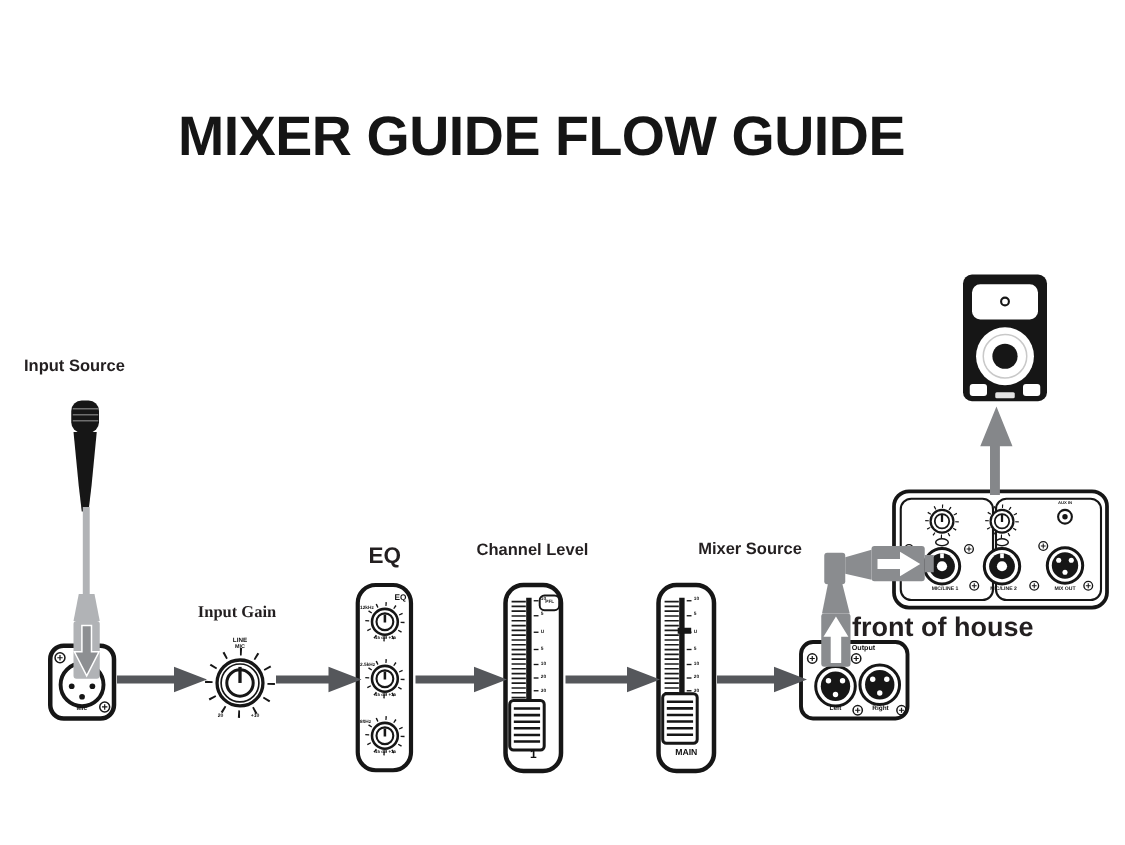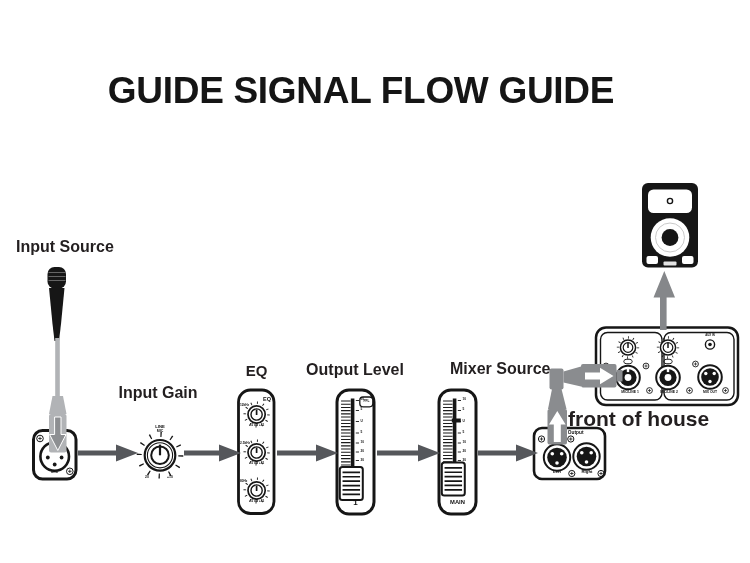--- a/index.html
+++ b/index.html
@@ -4,21 +4,21 @@
 <style>
   html,body{margin:0;padding:0;background:#fff}
   .stage{position:relative;width:750px;height:563px;background:#fff;overflow:hidden;
          font-family:"Liberation Sans",sans-serif;}
   svg.layer{position:absolute;left:0;top:0;z-index:1}
   svg.layer.cables{z-index:3}
   .txt{position:absolute;color:#231f20;font-weight:700;line-height:1.15;white-space:nowrap;z-index:4}
   .lowtxt{z-index:2}
   .c{text-align:center}
   .title{font-size:37px;letter-spacing:-0.3px;color:#151515;z-index:4}
-  .lbl{font-size:16px}
+  .lbl{font-size:11px}
   .tiny{color:#111;font-weight:700}
 </style>
 </head>
 <body>
 
 <div class="stage">
 
   <svg class="layer" width="750" height="563" viewBox="0 0 750 563">
 
     <g>
@@ -236,28 +236,28 @@
       <rect x="581" y="364" width="35.5" height="23.5" rx="2" fill="#8a8c8f"></rect>
       <rect x="616.5" y="370" width="6" height="11.5" fill="#8a8c8f"></rect>
       <polygon fill="#fff" points="585,372.6 600,372.6 600,367.8 613.5,376 600,384.2 600,379.4 585,379.4"></polygon>
     </g>
 
     <polygon fill="#85878a" points="660,330 660,297.5 653.5,297.5 664.3,271 675,297.5 666.6,297.5 666.6,330"></polygon>
   </svg>
 
   <div class="txt lowtxt tiny c" style="left:534px;top:429.5px;width:71px;font-size:4.8px;">Main Output</div>
 
-  <div class="txt title c" style="left:0;top:70px;width:722px;">GUIDE SIGNAL FLOW GUIDE</div>
+  <div class="txt title c" style="left:0;top:70px;width:722px;">MIXER GUIDE FLOW GUIDE</div>
 
   <div class="txt lbl" style="left:16px;top:238px;">Input Source</div>
-  <div class="txt lbl c" style="left:108px;top:384px;width:100px;">Input Gain</div>
+  <div class="txt lbl c" style="left:108px;top:402px;width:100px;font-family:Liberation Serif, serif;">Input Gain</div>
   <div class="txt lbl c" style="left:238px;top:362px;width:37px;font-size:15px;">EQ</div>
-  <div class="txt lbl c" style="left:305px;top:361px;width:100px;">Output Level</div>
+  <div class="txt lbl c" style="left:305px;top:361px;width:100px;">Channel Level</div>
   <div class="txt lbl c" style="left:450px;top:360px;width:100px;">Mixer Source</div>
-  <div class="txt c" style="left:568px;top:410px;width:120px;font-size:21px;line-height:17px;">
+  <div class="txt c" style="left:568px;top:410px;width:120px;font-size:18px;line-height:17px;">
     <span style="display:block">front of house</span>
   </div>
 
   <div class="txt tiny c" style="left:42.5px;top:470px;width:24px;font-size:4.2px;">Mic</div>
 
   <div class="txt tiny c" style="left:145px;top:424.5px;width:30px;font-size:4.2px;">LINE</div>
   <div class="txt tiny c" style="left:145px;top:429px;width:30px;font-size:3.6px;">MIC</div>
   <div class="txt tiny c" style="left:141px;top:476px;width:12px;font-size:3.4px;">20</div>
   <div class="txt tiny c" style="left:163px;top:476px;width:14px;font-size:3.4px;">+10</div>
 

